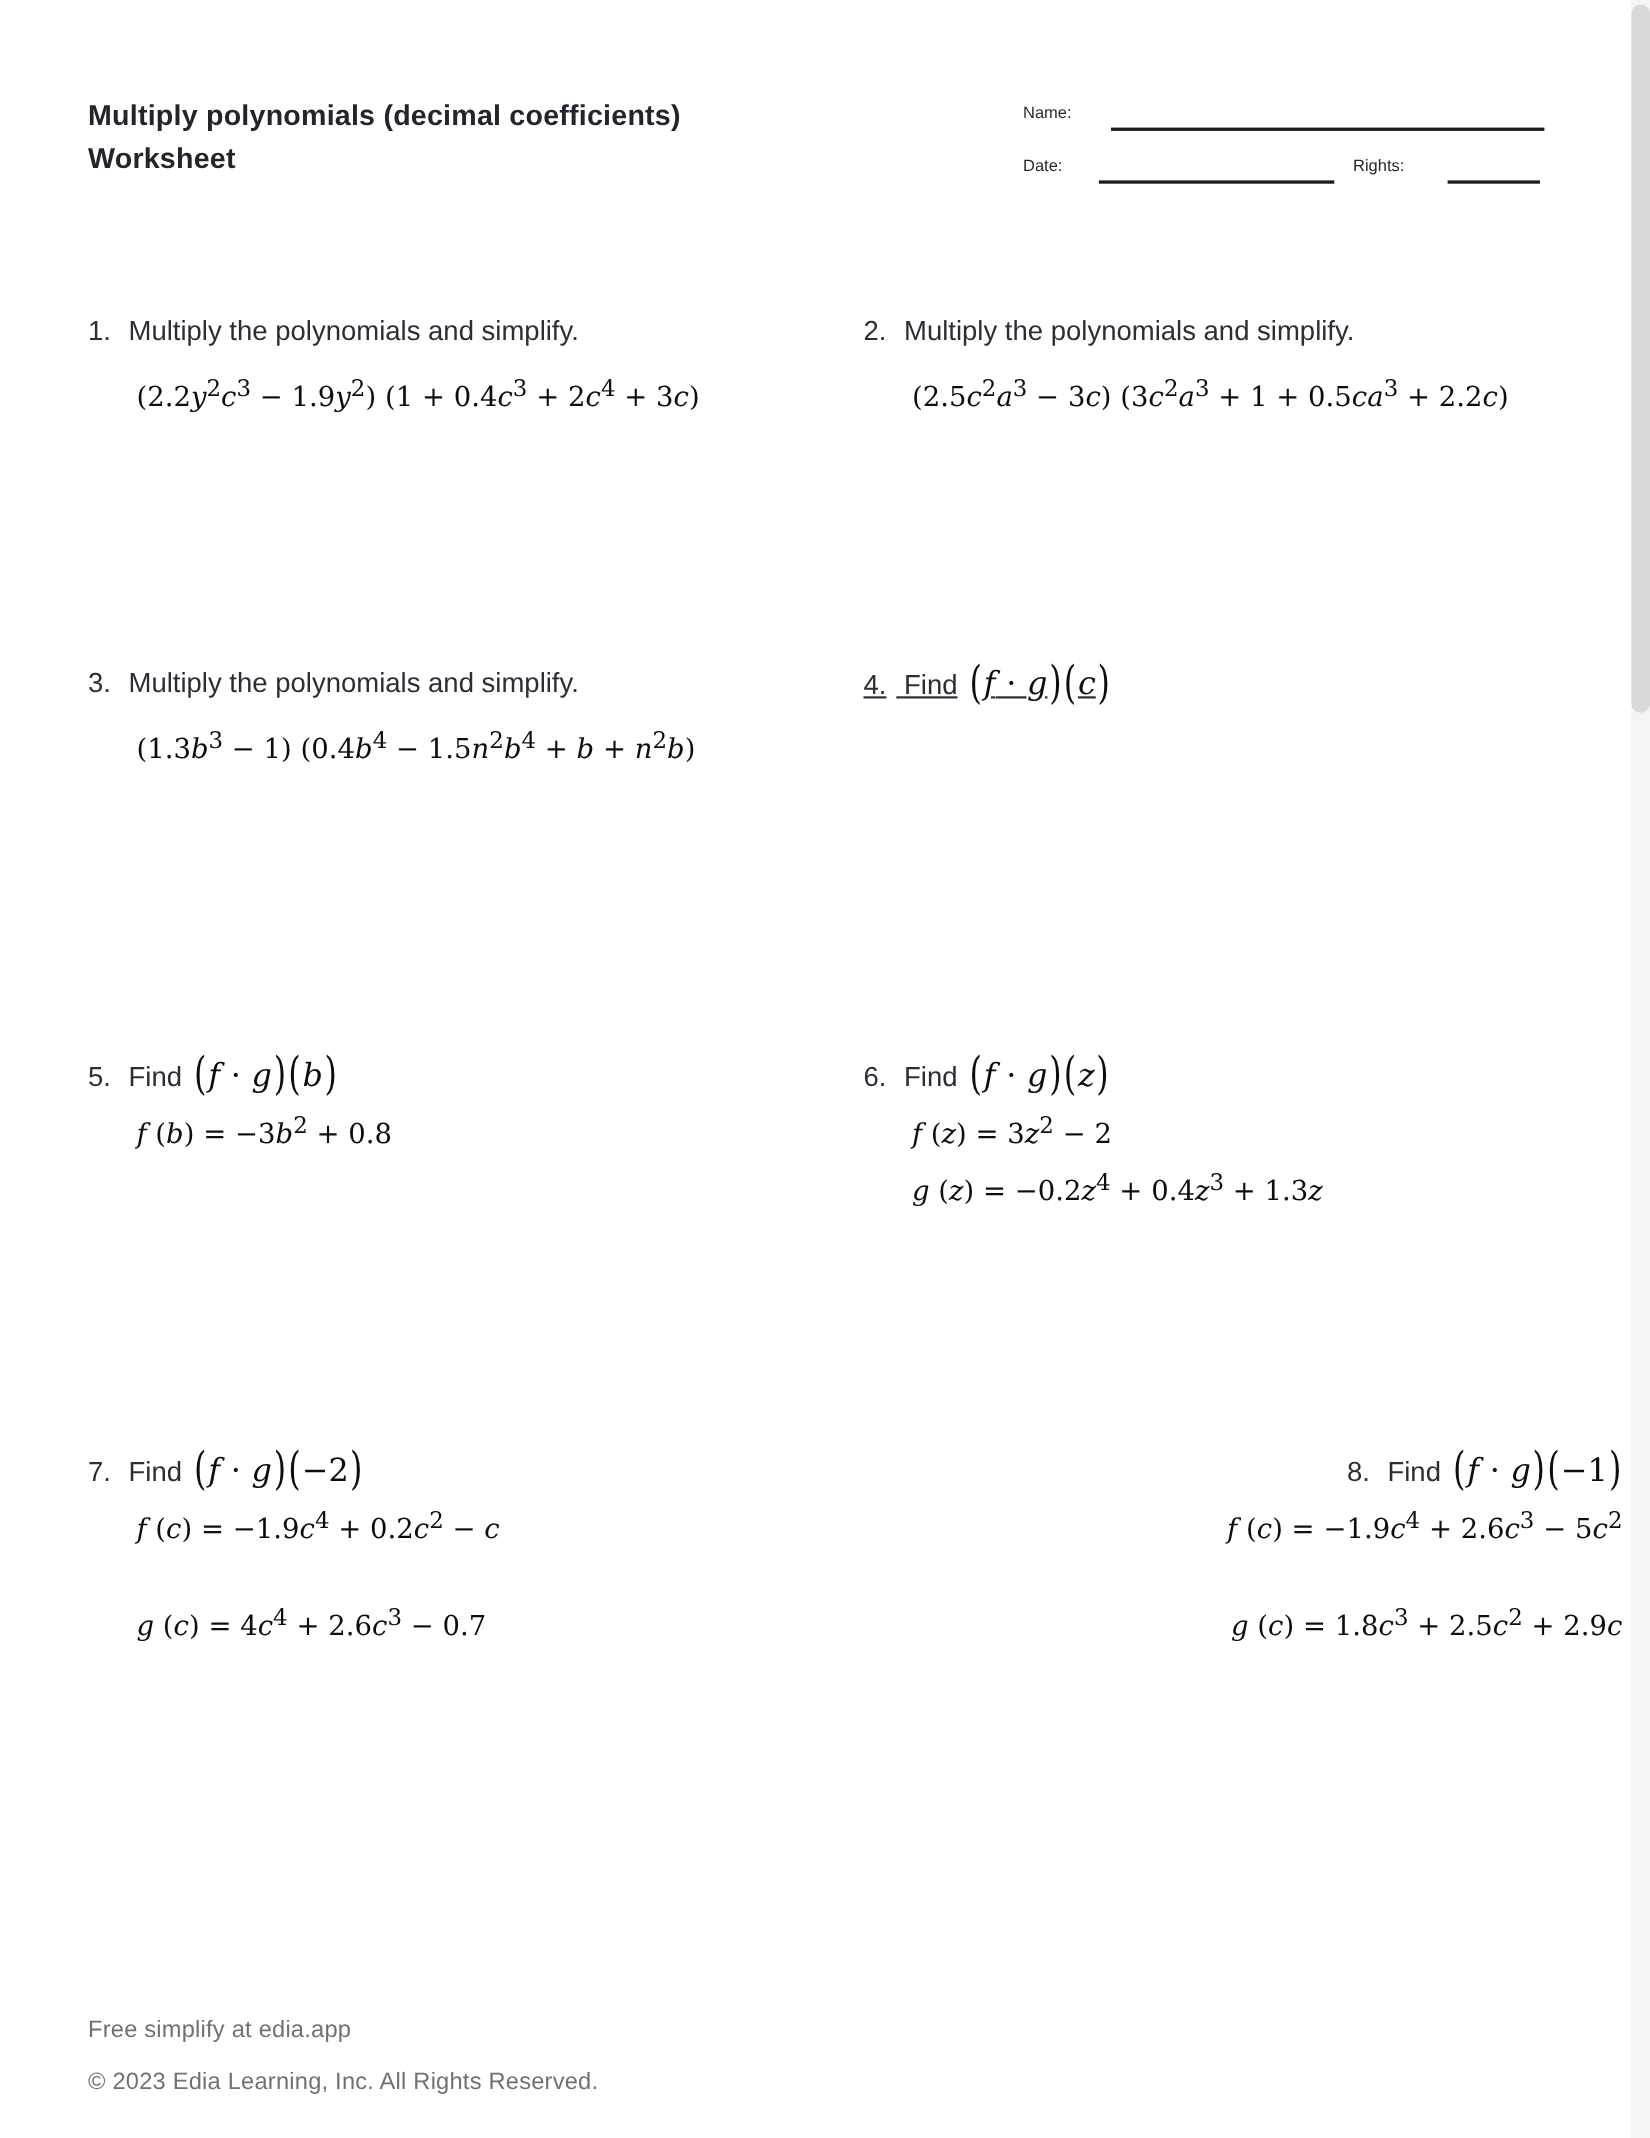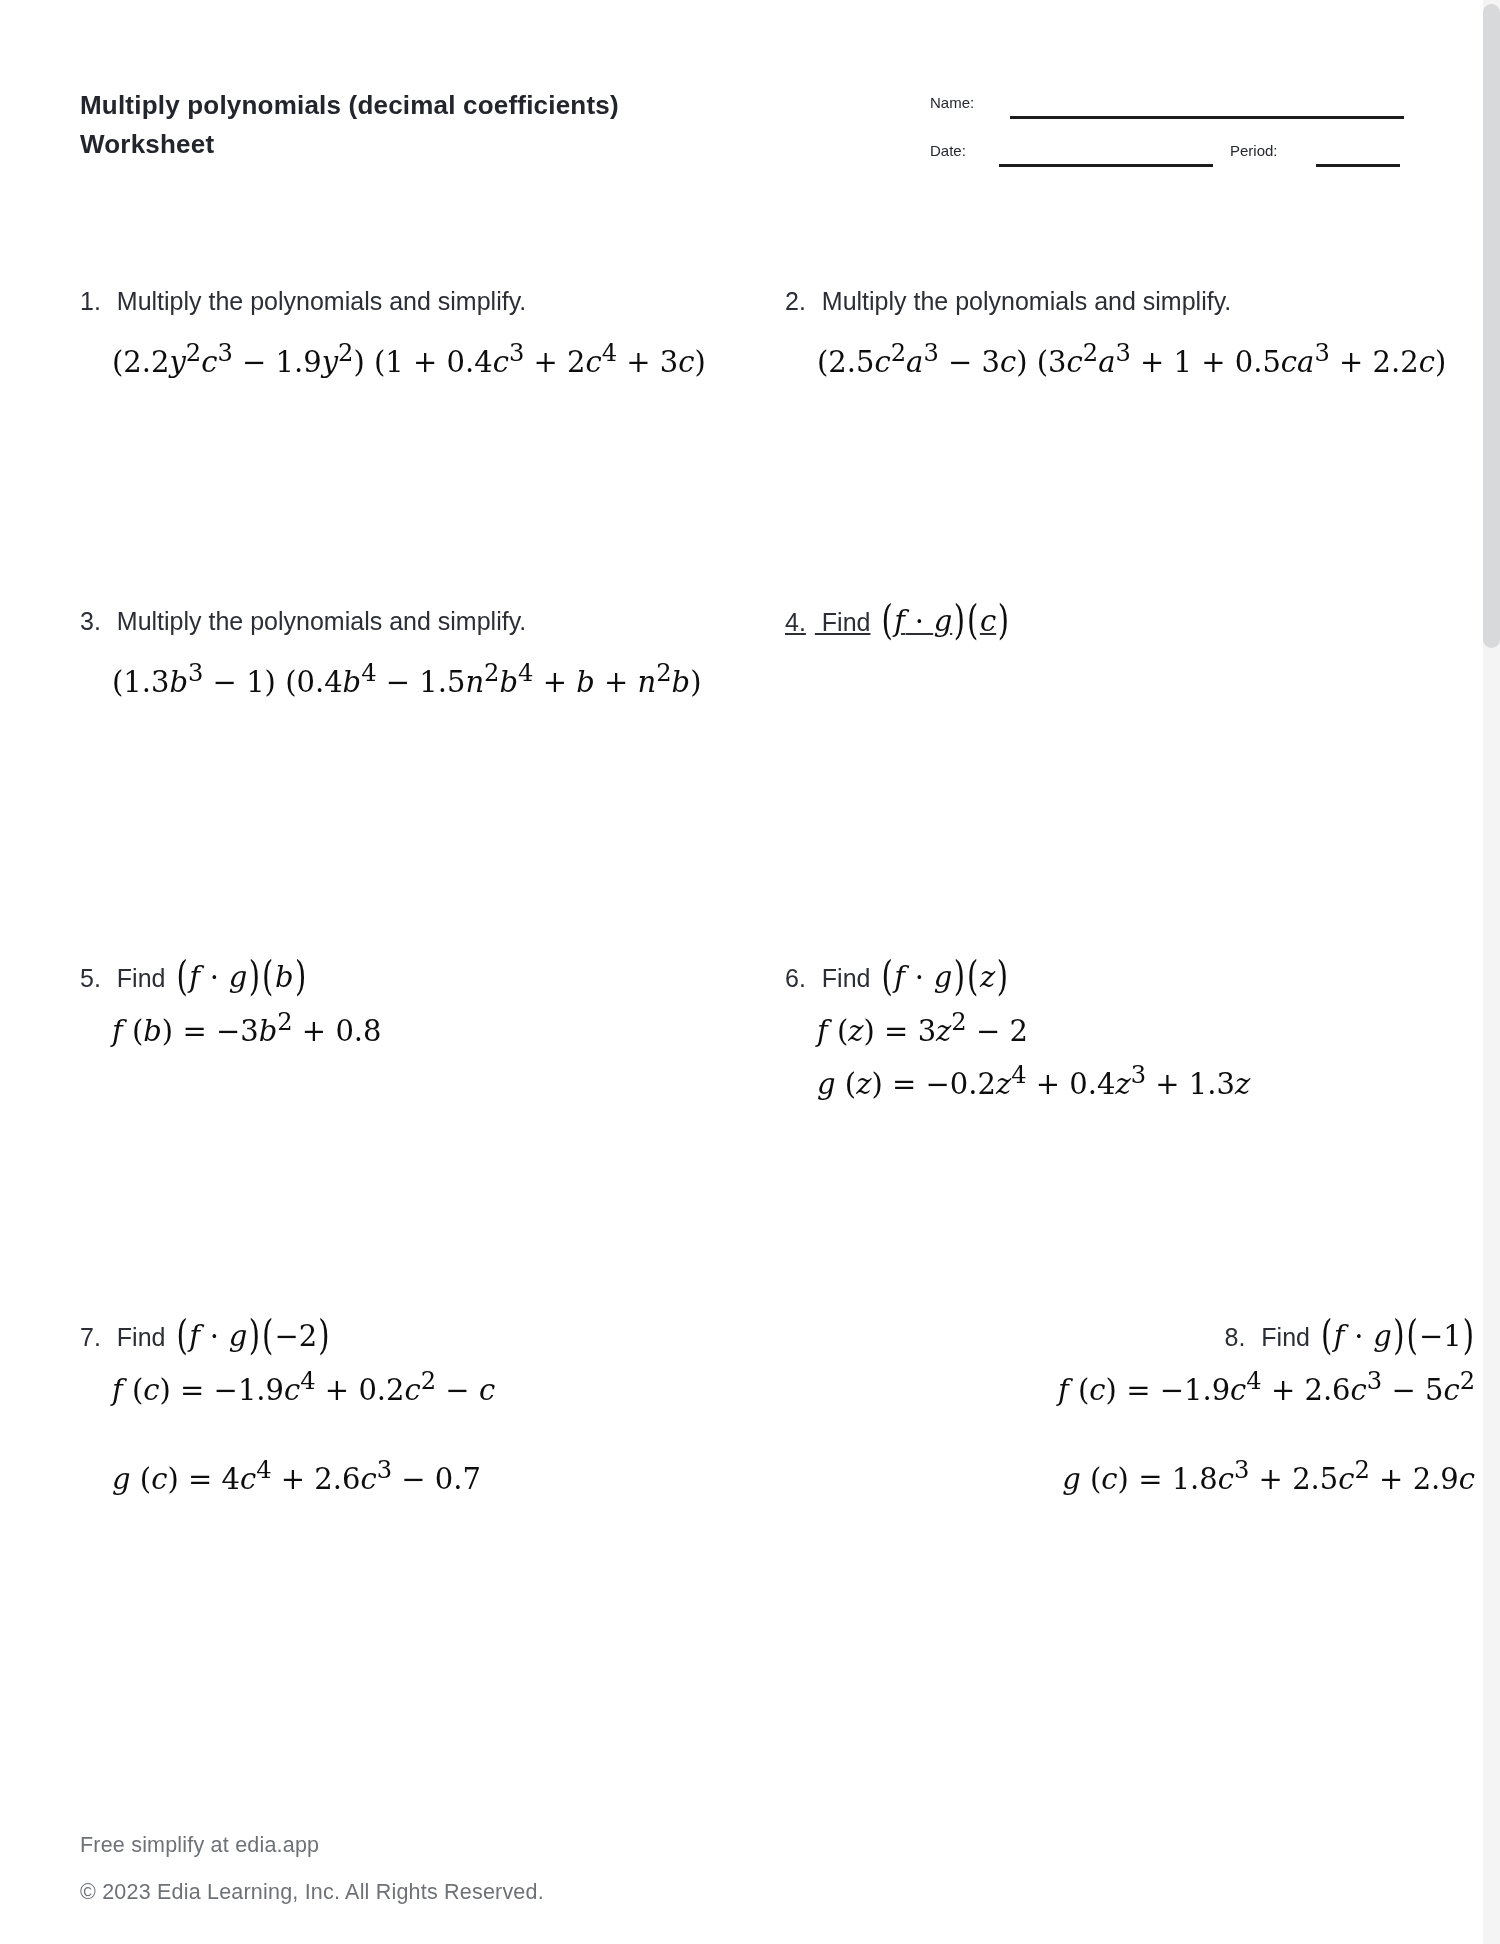--- a/index.html
+++ b/index.html
@@ -29,22 +29,22 @@
   #period-label{left:1230px;top:142px;}
   #period-line{left:1316px;top:164px;width:84px;}
   
   .problem{position:absolute;width:690px;}
   .prompt-line{font-size:25px;line-height:40px;color:var(--text);white-space:nowrap;}
   .num{margin-right:9px;}
   .math{font-family:"DejaVu Serif","Liberation Serif",serif;color:var(--math);}
   .prompt-math{font-size:29px;margin-left:10px;}
   .math i{font-style:italic;padding:0 0.5px;}
   .math .p{display:inline-block;transform:scaleY(1.42);transform-origin:50% 56%;padding:0 1px;}
-  .math-line{font-family:"DejaVu Serif","Liberation Serif",serif;font-size:29px;
-    color:var(--math);margin-left:32px;white-space:nowrap;}
+  .math-line{font-family:"DejaVu Serif","Liberation Serif",serif;font-size:25px;
+    color:var(--math);margin-left:44px;white-space:nowrap;}
   .expr-single{margin-top:6px;line-height:52px;}
   .fg-line{line-height:44px;}
   .fg-line:first-child{margin-top:2px;}
   .fg-line.gap{margin-top:36px;}
   
   .footer{position:absolute;left:80px;top:1822px;font-size:21.5px;
     line-height:47px;color:var(--muted);letter-spacing:0.2px;}
   
   .scroll-track{position:absolute;right:0;top:0;width:17px;height:1944px;
     background:var(--scroll-track);}
@@ -58,21 +58,21 @@
   <div>Multiply polynomials (decimal coefficients)</div>
   <div>Worksheet</div>
 </div>
 
 <span class="hdr-label" id="name-label">Name:</span>
 <div class="hdr-line" id="name-line"></div>
 
 <span class="hdr-label" id="date-label">Date:</span>
 <div class="hdr-line" id="date-line"></div>
 
-<span class="hdr-label" id="period-label">Period:</span>
+<span class="hdr-label" id="period-label">Rights:</span>
 <div class="hdr-line" id="period-line"></div>
 
 <div id="problems">
     <div class="problem" style="left: 80px; top: 281px;">
     <div class="prompt-line">
       <span class="num">1.</span><span class="prompt"> Multiply the polynomials and simplify.</span>
     </div>
     <div class="lines">
         <div class="math-line expr-single"><span class="p">(</span>2.2<i>y</i><sup>2</sup><i>c</i><sup>3</sup> − 1.9<i>y</i><sup>2</sup><span class="p">)</span> <span class="p">(</span>1 + 0.4<i>c</i><sup>3</sup> + 2<i>c</i><sup>4</sup> + 3<i>c</i><span class="p">)</span></div>
       </div>

